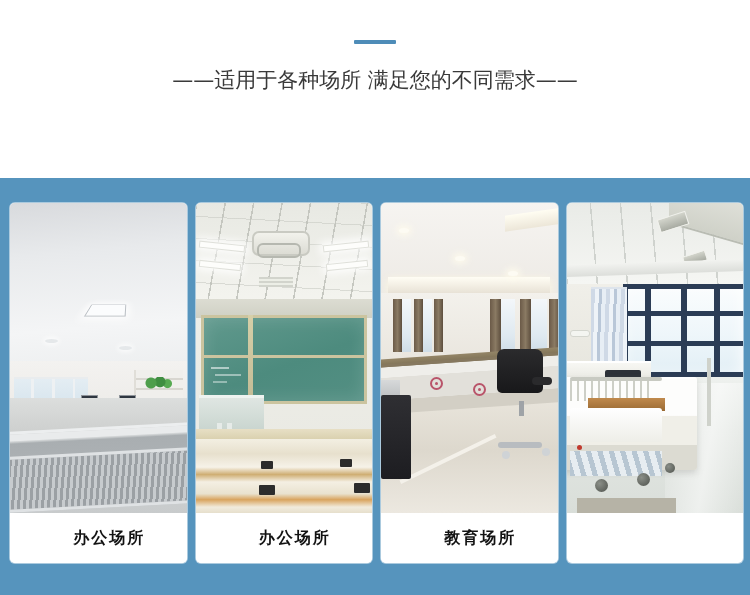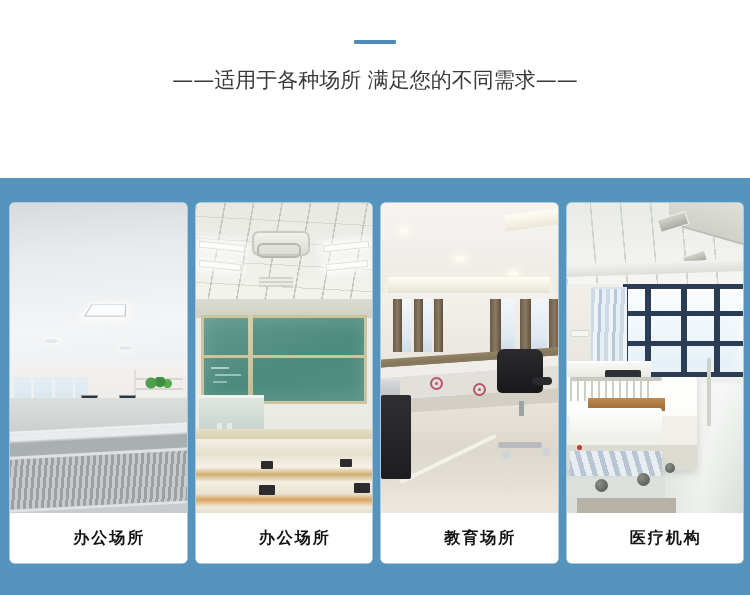--- a/index.html
+++ b/index.html
@@ -598,18 +598,17 @@
           <div class="hs-tray"></div>
           <div class="hs-mattress"></div>
           <div class="hs-underbed"></div>
           <div class="hs-redbtn"></div>
           <div class="hs-pole"></div>
           <div class="hs-wheel" style="left:16%;top:89%"></div>
           <div class="hs-wheel" style="left:40%;top:87%"></div>
           <div class="hs-wheel" style="left:56%;top:84%;width:10px;height:10px"></div>
           <div class="hs-darkfloor"></div>
         </div>
-        <div class="card-label">医疗机构</div>
       </div>
 
     </div>
   </div>
 </div>
 
 </body></html>

